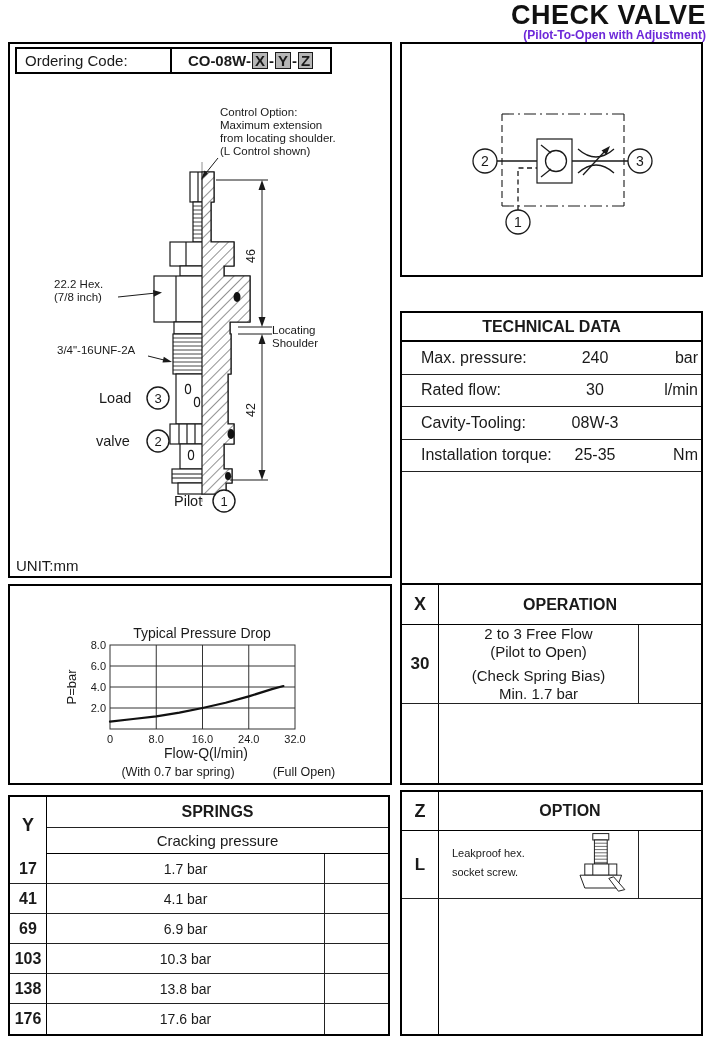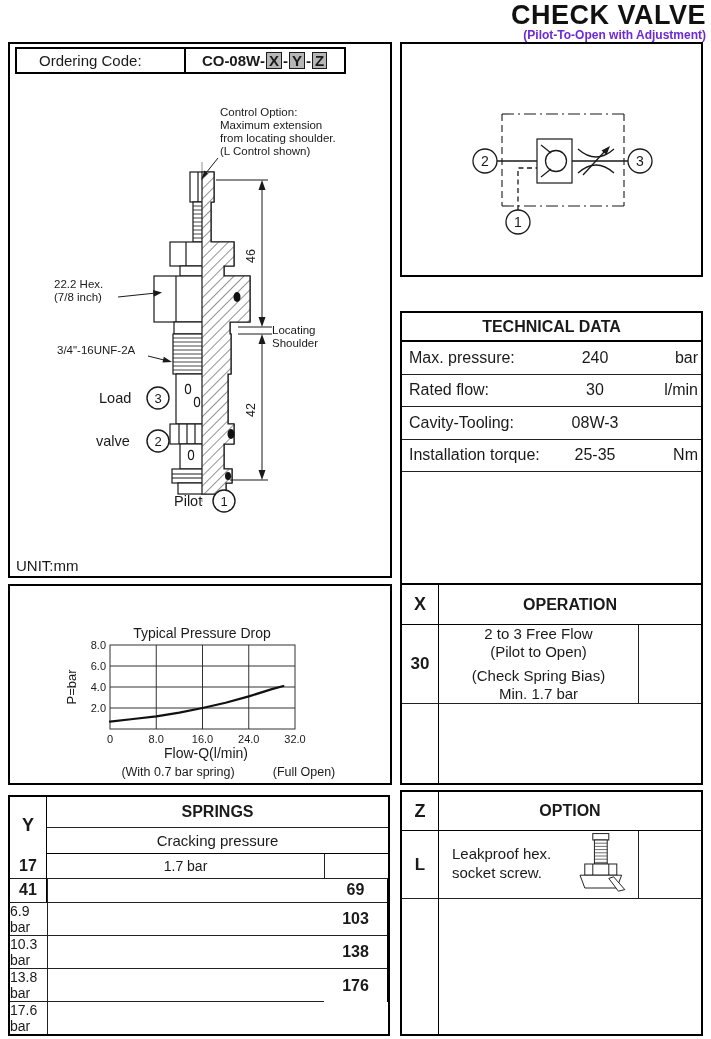--- a/index.html
+++ b/index.html
@@ -4,34 +4,34 @@
 <style>
   html,body{margin:0;padding:0;background:#fff;}
   body{width:711px;height:1039px;position:relative;font-family:"Liberation Sans",sans-serif;color:#1a1a1a;overflow:hidden;}
   .panel{position:absolute;border:2px solid #000;background:#fff;box-sizing:border-box;}
   .hdr-title{position:absolute;top:0;right:5px;font-size:27px;font-weight:bold;letter-spacing:.5px;color:#111;}
   .hdr-sub{position:absolute;top:28px;right:5px;font-size:12px;font-weight:bold;color:#6d28d9;}
 
   
   #p-drawing{left:8px;top:42px;width:384px;height:536px;}
   .ordering{position:absolute;left:5px;top:3px;height:27px;display:flex;border:2px solid #000;box-sizing:border-box;}
-  .ord-label{width:145px;border-right:2px solid #000;display:flex;align-items:center;padding-left:22px;font-size:15px;}
+  .ord-label{width:145px;border-right:2px solid #000;display:flex;align-items:center;padding-left:8px;font-size:15px;}
   .ord-code{width:158px;display:flex;align-items:center;justify-content:center;font-size:15px;font-weight:bold;text-align:right;}
   .codebox{background:#b6b6b6;border:1px solid #1a1a1a;padding:0 2px;margin:0 1px;line-height:15px;}
   .unit-note{position:absolute;left:6px;bottom:2px;font-size:15px;}
   .valve-svg{position:absolute;left:0;top:0;}
 
   
   #p-schematic{left:400px;top:42px;width:303px;height:235px;}
 
   
   #p-tech{left:400px;top:283px;width:303px;height:294px;display:flex;flex-direction:column;margin-top:28px;}
   .tech-title{height:27px;border-bottom:2px solid #000;display:flex;align-items:center;justify-content:center;font-weight:bold;font-size:16px;}
   .tech-row{height:31.5px;border-bottom:1px solid #222;display:grid;grid-template-columns:152px 82px 1fr;align-items:center;font-size:16px;}
-  .tech-row .lbl{padding-left:7px;}
+  .tech-row .lbl{padding-left:19px;}
   .tech-row .val{text-align:center;}
   .tech-row .unt{text-align:right;padding-right:3px;}
 
   
   #p-chart{left:8px;top:584px;width:384px;height:201px;}
 
   
   #p-operation{left:400px;top:583px;width:303px;height:202px;display:flex;flex-direction:column;}
   .op-head{height:39px;border-bottom:1.5px solid #000;display:flex;}
   .cell-code{width:37px;border-right:1.5px solid #000;display:flex;align-items:center;justify-content:center;font-weight:bold;box-sizing:border-box;}
@@ -54,21 +54,21 @@
   .sp-val{display:flex;align-items:center;justify-content:center;font-size:14px;box-sizing:border-box;}
   .sp-nar{border-left:1px solid #222;box-sizing:border-box;}
   .rb{border-bottom:1px solid #222;}
 
   
   #p-option{left:400px;top:790px;width:303px;height:246px;display:flex;flex-direction:column;}
   .opt-head{height:38px;border-bottom:1.5px solid #000;display:flex;}
   .opt-head .cell-code{font-size:18px;}
   .opt-row{height:67px;border-bottom:1px solid #222;display:flex;}
   .opt-row .cell-code{font-size:17px;}
-  .opt-content{flex:1;position:relative;font-size:15px;line-height:19px;}
+  .opt-content{flex:1;position:relative;font-size:11px;line-height:19px;}
   .opt-text{position:absolute;left:13px;top:13px;}
   .opt-empty{flex:1;display:flex;}
 
   svg text{fill:#1a1a1a;}
 </style>
 </head>
 <body>
 
 <div class="hdr-title">CHECK VALVE</div>
 <div class="hdr-sub">(Pilot-To-Open with Adjustment)</div>
@@ -328,20 +328,21 @@
 <section class="panel" id="p-springs">
   <div class="sp-y">Y</div>
   <div class="sp-title">SPRINGS</div>
   <div class="sp-sub">Cracking pressure</div>
 
   <div class="sp-code rb">17</div>
   <div class="sp-val rb">1.7 bar</div>
   <div class="sp-nar rb"></div>
 
   <div class="sp-code rb">41</div>
+  <div class="sp-val rb">4.1 bar</div>
   <div class="sp-nar rb"></div>
 
   <div class="sp-code rb">69</div>
   <div class="sp-val rb">6.9 bar</div>
   <div class="sp-nar rb"></div>
 
   <div class="sp-code rb">103</div>
   <div class="sp-val rb">10.3 bar</div>
   <div class="sp-nar rb"></div>
 

